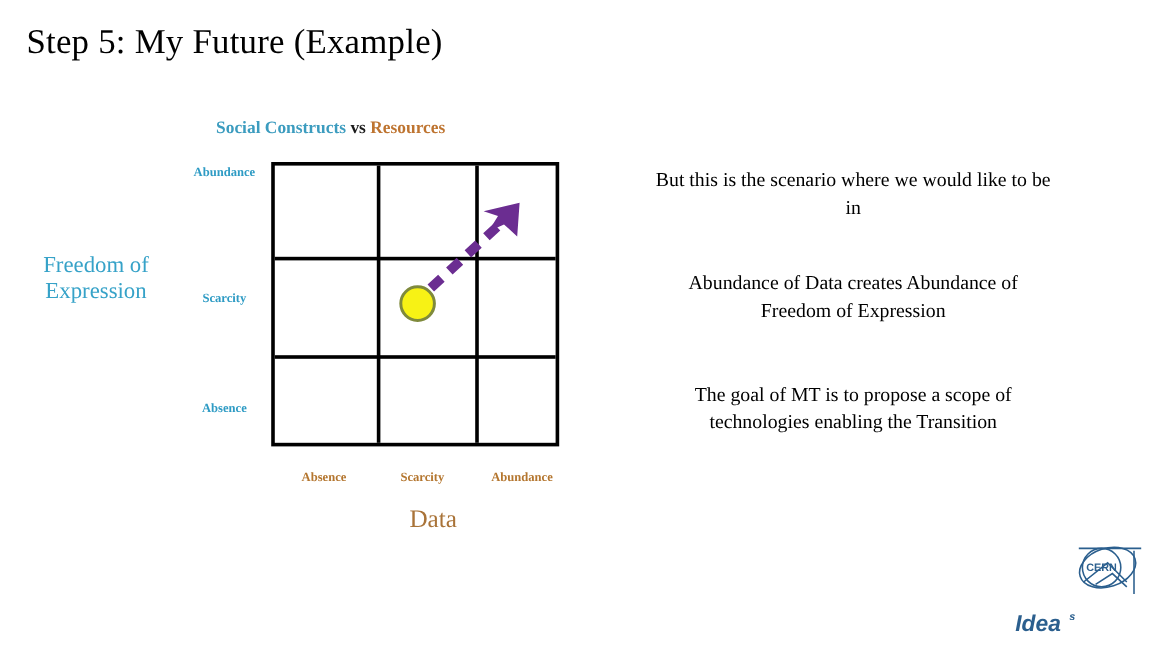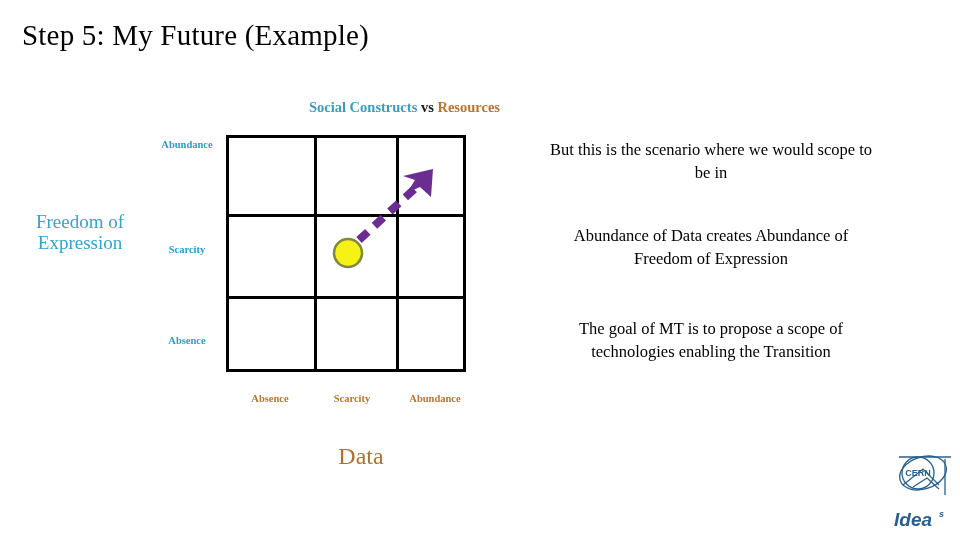--- a/index.html
+++ b/index.html
@@ -37,21 +37,21 @@
     letter-spacing: 0.2px;
     white-space: nowrap;
   }
 
   
   .chart-subtitle {
     position: absolute;
     left: 180px;
     top: 98px;
     width: 320px;
-    text-align: right;
+    text-align: left;
     font-size: 14.5px;
     font-weight: bold;
     line-height: 18px;
     white-space: nowrap;
   }
   .chart-subtitle .seg-social { color: #3C9CBF; }
   .chart-subtitle .seg-vs     { color: #1a1a1a; }
   .chart-subtitle .seg-res    { color: #BE7430; }
 
   
@@ -136,24 +136,23 @@
     font-size: 19px;
     line-height: 21px;
     color: #36A2C8;
   }
   .axis-title-x {
     position: absolute;
     left: 296px;
     top: 421px;
     width: 130px;
     text-align: center;
-    font-size: 24px;
+    font-size: 21px;
     line-height: 23px;
     color: #A97338;
-    margin-top: 24px;
   }
 
   
   .note {
     position: absolute;
     text-align: center;
     color: #000000;
     font-size: 16.5px;
     line-height: 23px;
   }
@@ -164,21 +163,21 @@
   
   .logo-cern {
     position: absolute;
     left: 893px;
     top: 449px;
     width: 62px;
     height: 50px;
   }
   .logo-ideas {
     position: absolute;
-    left: 893px;
+    left: 845px;
     top: 505px;
     width: 62px;
     height: 28px;
   }
 </style>
 </head>
 <body>
 
 <div class="slide">
 
@@ -211,21 +210,21 @@
   <div class="ylabel y-scarcity">Scarcity</div>
   <div class="ylabel y-absence">Absence</div>
 
   <div class="xlabel x-absence">Absence</div>
   <div class="xlabel x-scarcity">Scarcity</div>
   <div class="xlabel x-abundance">Abundance</div>
 
   <div class="axis-title-y">Freedom of Expression</div>
   <div class="axis-title-x">Data</div>
 
-  <div class="note note-1">But this is the scenario where we would scope to be in</div>
+  <div class="note note-1">But this is the scenario where we would like to be in</div>
   <div class="note note-2">Abundance of Data creates Abundance of Freedom of Expression</div>
   <div class="note note-3">The goal of MT is to propose a scope of technologies enabling the Transition</div>
 
   <svg class="logo-cern" viewBox="0 0 62 50">
     <g fill="none" stroke="#2B5F8E" stroke-width="1.3">
       <circle cx="25" cy="24" r="16"></circle>
       <ellipse cx="30" cy="24" rx="24" ry="16" transform="rotate(-18 30 24)"></ellipse>
       <path d="M10 36 L30 20 L46 36"></path>
       <path d="M20 38 L34 29 L46 40"></path>
       <path d="M6 8 L58 8"></path>

